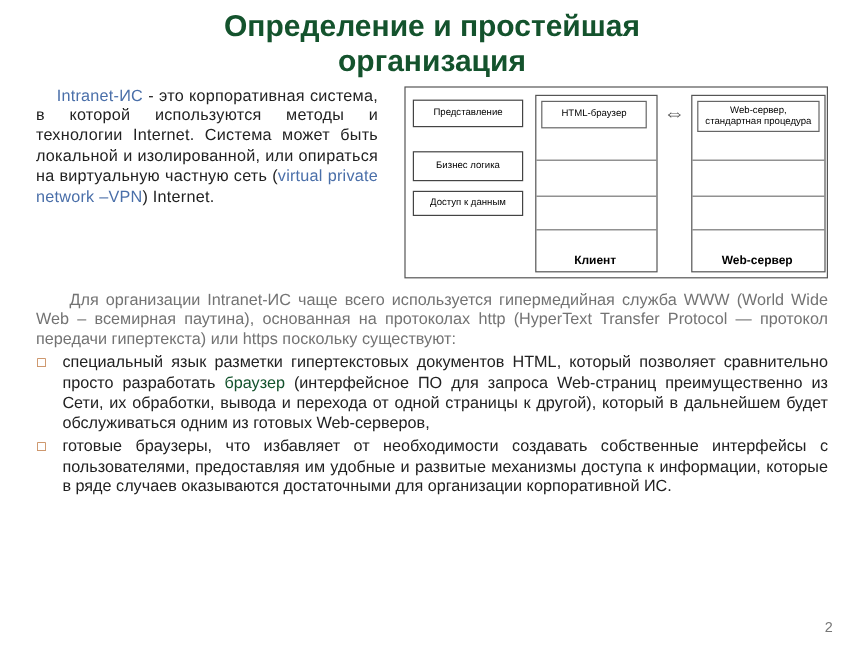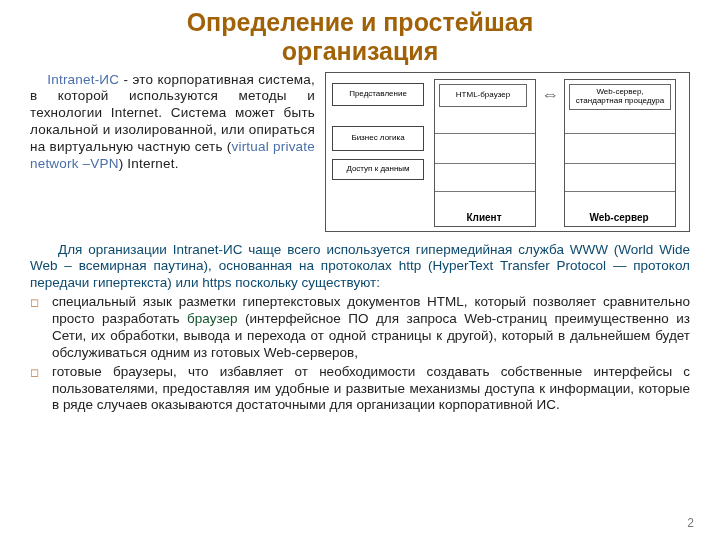--- a/index.html
+++ b/index.html
@@ -13,30 +13,30 @@
     overflow: hidden;
   }
   .slide {
     padding: 8px 30px 0 30px;
     box-sizing: border-box;
     width: 720px;
     height: 540px;
     position: relative;
   }
   .title {
-    color: #a16207;
+    color: #14532d;
     font-weight: bold;
     font-size: 25px;
     text-align: center;
     line-height: 1.15;
     margin-bottom: 6px;
   }
   .top-row {
     display: flex;
-    gap: 10px;
+    gap: 22px;
     align-items: flex-start;
   }
   .intro {
     flex: 0 0 285px;
     font-size: 13.5px;
     text-align: justify;
     letter-spacing: 0.2px;
     line-height: 1.25;
     color: #222;
   }
@@ -128,21 +128,21 @@
   }
   .row-line1 { position:absolute; left:0; right:0; top:53px; border-top:1px solid #777; }
   .row-line2 { position:absolute; left:0; right:0; top:83px; border-top:1px solid #777; }
   .row-line3 { position:absolute; left:0; right:0; top:111px; border-top:1px solid #777; }
 
   .body-text {
     font-size: 13.5px;
     text-align: justify;
     line-height: 1.25;
     margin-top: 10px;
-    color: #0c4a6e;
+    color: #737373;
   }
   .body-text .indent { text-indent: 28px; display:block; }
   .bullet-list {
     margin: 2px 0 0 0;
     padding: 0;
   }
   .bullet-item {
     display: flex;
     font-size: 13.5px;
     text-align: justify;

